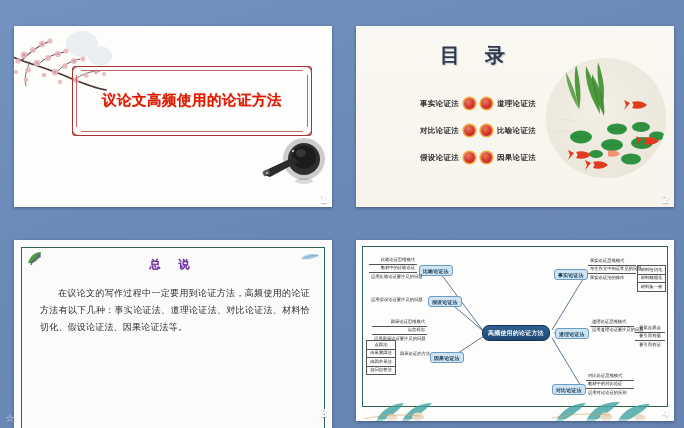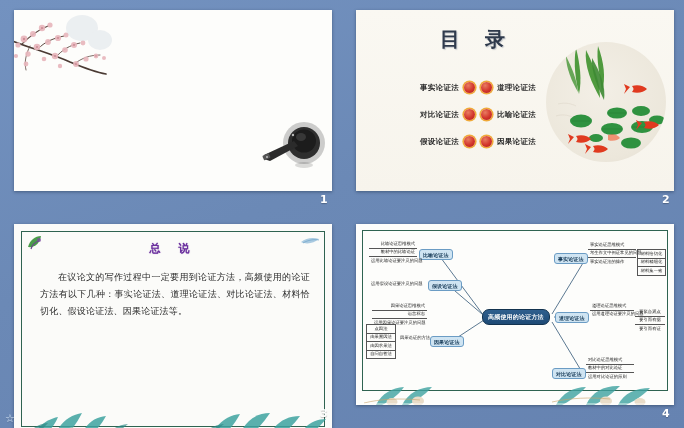--- a/index.html
+++ b/index.html
@@ -14,20 +14,21 @@
     width: 684px; height: 428px;
     background: linear-gradient(160deg,#7392c0 0%,#6b89b6 45%,#6683b1 100%);
   }
 
   
   .slide {
     position: absolute;
     background: #ffffff;
     box-shadow: 0 1px 3px rgba(20,35,60,.45);
     overflow: hidden;
+    margin-top: 16px;
   }
   .pagenum {
     position: absolute;
     color: #ffffff;
     font-size: 11px;
     font-weight: bold;
     font-family: "DejaVu Sans", "Liberation Sans", sans-serif;
     text-shadow: 0 1px 1px rgba(0,0,0,.25);
   }
 
@@ -242,20 +243,27 @@
           <circle cx="66" cy="31" r="1"></circle>
         <circle cx="68" cy="50" r=".9"></circle>
           <circle cx="88" cy="42" r=".8"></circle>
       </g>
       <g opacity=".25" fill="#b9c6d4">
         <ellipse cx="74" cy="14" rx="16" ry="13"></ellipse>
         <ellipse cx="92" cy="26" rx="12" ry="10"></ellipse>
       </g>
     </svg>
 
+    <div class="s1-frame">
+      <span class="s1-corner tl"></span>
+      <span class="s1-corner tr"></span>
+      <span class="s1-corner bl"></span>
+      <span class="s1-corner br"></span>
+      <div class="s1-title">议论文高频使用的论证方法</div>
+    </div>
 
     <svg class="s1-ink" viewBox="0 0 66 54">
       <ellipse cx="44" cy="24" rx="21" ry="21" fill="#3c3c3c" opacity=".25"></ellipse>
       <ellipse cx="44" cy="24" rx="16" ry="16" fill="#2e2e2e"></ellipse>
       <ellipse cx="44" cy="22" rx="12" ry="11.5" fill="#1c1c1c"></ellipse>
       <ellipse cx="41" cy="18" rx="5" ry="4" fill="#4a4a4a" opacity=".6"></ellipse>
       <path d="M38,27 L10,42 L4,40 L4,36 L34,22 Z" fill="#2b2b2b"></path>
       <rect x="3" y="35.5" width="7" height="5" rx="1" fill="#555" transform="rotate(-25 6 38)"></rect>
       <circle cx="7" cy="38" r="1" fill="#eee" opacity=".7"></circle>
       <circle cx="33" cy="16" r="1.2" fill="#ddd" opacity=".8"></circle>

